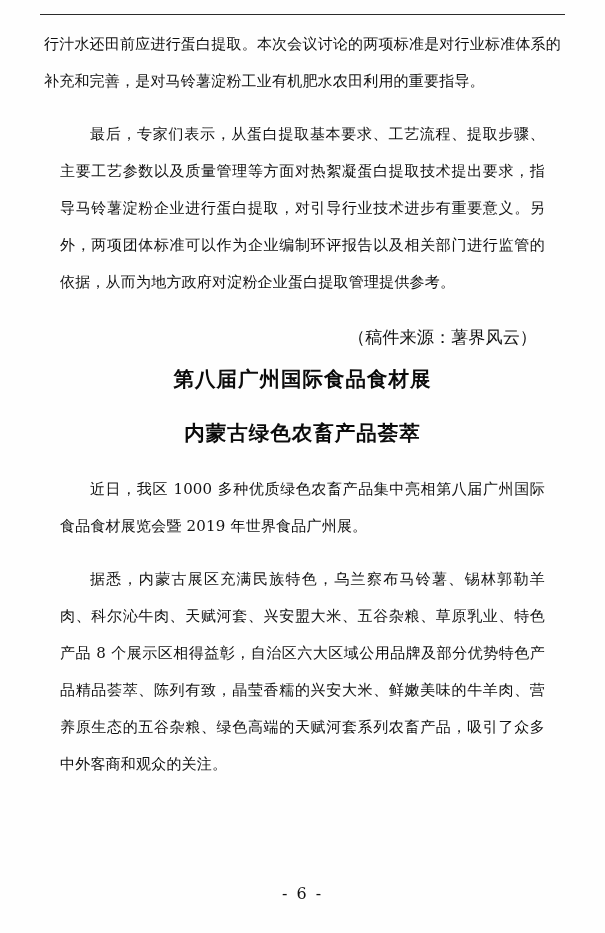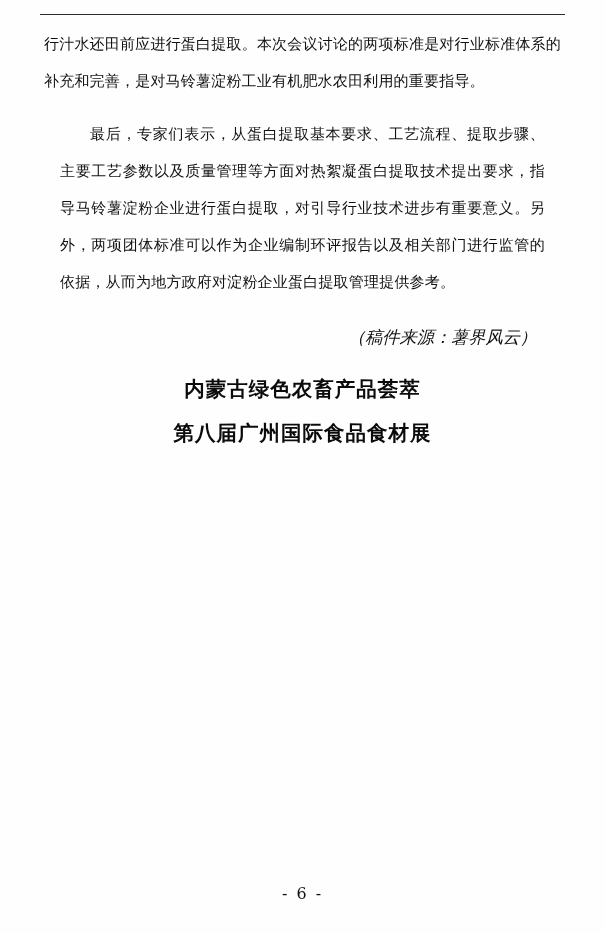--- a/index.html
+++ b/index.html
@@ -47,21 +47,20 @@
     margin: 0;
     text-indent: 0;
   }
   .source-line {
     margin: 0;
     text-align: right;
     padding-right: 24px;
     font-size: 17.2px;
     line-height: 40px;
     color: #111111;
-    font-style: italic;
   }
   .headline {
     margin: 0;
     text-align: center;
     font-family: "DejaVu Serif", "Liberation Serif", serif;
     font-weight: bold;
     font-size: 20.5px;
     line-height: 44px;
     letter-spacing: 1px;
     color: #0b0b0b;
@@ -89,18 +88,22 @@
 <div class="page">
   <div class="top-rule"></div>
 
   <div class="body-text">
     <p class="noindent">行汁水还田前应进行蛋白提取。本次会议讨论的两项标准是对行业标准体系的补充和完善，是对马铃薯淀粉工业有机肥水农田利用的重要指导。</p>
     <p class="para">最后，专家们表示，从蛋白提取基本要求、工艺流程、提取步骤、主要工艺参数以及质量管理等方面对热絮凝蛋白提取技术提出要求，指导马铃薯淀粉企业进行蛋白提取，对引导行业技术进步有重要意义。另外，两项团体标准可以作为企业编制环评报告以及相关部门进行监管的依据，从而为地方政府对淀粉企业蛋白提取管理提供参考。</p>
   </div>
 
   <p class="source-line">（稿件来源：薯界风云）</p>
 
+  <h2 class="headline second">第八届广州国际食品食材展</h2>
   <h2 class="headline first">内蒙古绿色农畜产品荟萃</h2>
-  <h2 class="headline second">第八届广州国际食品食材展</h2>
 
+  <div class="body-text">
+    <p class="para">近日，我区 1000 多种优质绿色农畜产品集中亮相第八届广州国际食品食材展览会暨 2019 年世界食品广州展。</p>
+    <p class="para">据悉，内蒙古展区充满民族特色，乌兰察布马铃薯、锡林郭勒羊肉、科尔沁牛肉、天赋河套、兴安盟大米、五谷杂粮、草原乳业、特色产品 8 个展示区相得益彰，自治区六大区域公用品牌及部分优势特色产品精品荟萃、陈列有致，晶莹香糯的兴安大米、鲜嫩美味的牛羊肉、营养原生态的五谷杂粮、绿色高端的天赋河套系列农畜产品，吸引了众多中外客商和观众的关注。</p>
+  </div>
 
   <div class="footer">- 6 -</div>
 </div>
 
 </body></html>

